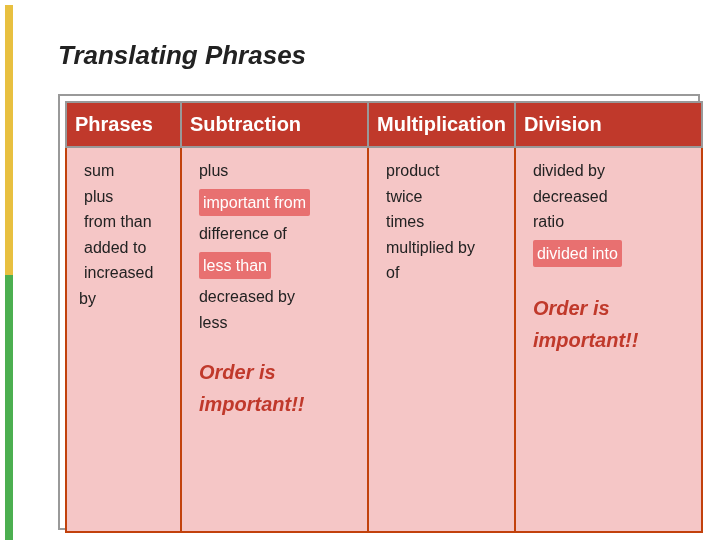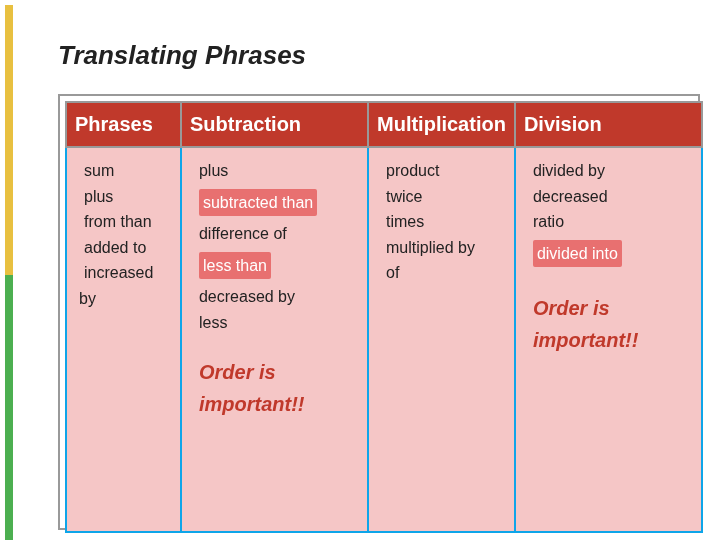--- a/index.html
+++ b/index.html
@@ -40,21 +40,21 @@
       font-size: 20px;
       font-weight: bold;
       padding: 10px 8px;
       text-align: left;
       border: 2px solid #999;
       vertical-align: middle;
     }
     tbody tr td {
       background: #f5c6c6;
       padding: 10px 12px;
-      border: 2px solid #0ea5e9;
+      border: 2px solid #c2410c;
       vertical-align: top;
       font-size: 16px;
       color: #222;
       line-height: 1.6;
     }
     .highlight-pink {
       background: #e87070;
       color: #fff;
       padding: 1px 4px;
       border-radius: 2px;
@@ -98,21 +98,21 @@
         <tr>
           <td>
             <span>sum</span><br>
             <span>plus</span><br>
             <span>from than</span><br>
             <span>added to</span><br>
             <span>increased by</span>
           </td>
           <td>
             <span>plus</span><br>
-            <span class="highlight-pink">subtracted than</span><br>
+            <span class="highlight-pink">important from</span><br>
             <span>difference of</span><br>
             <span class="highlight-pink">less than</span><br>
             <span>decreased by</span><br>
             <span>less</span>
             <span class="order-important">Order is important!!</span>
           </td>
           <td>
             <span>product</span><br>
             <span>twice</span><br>
             <span>times</span><br>

